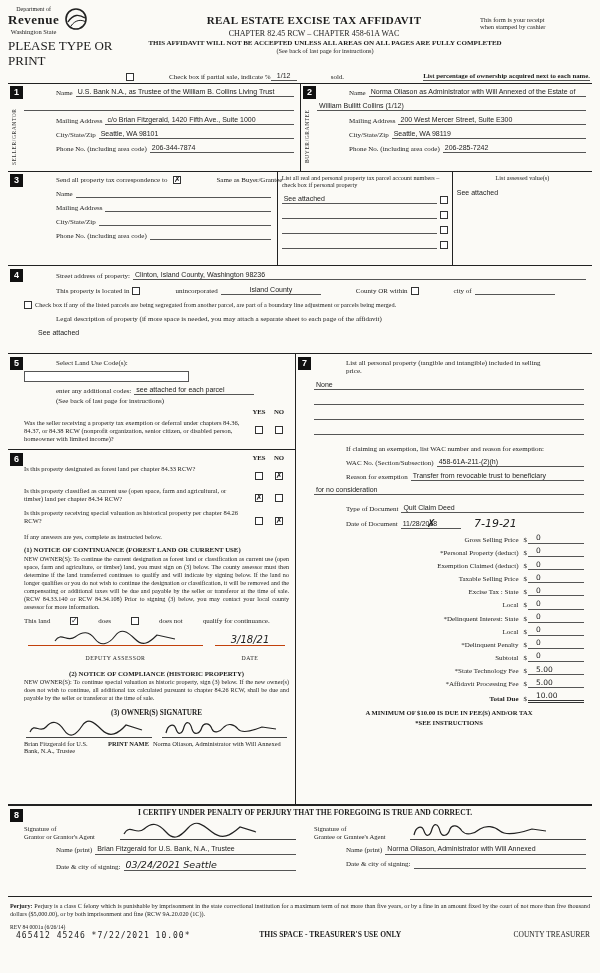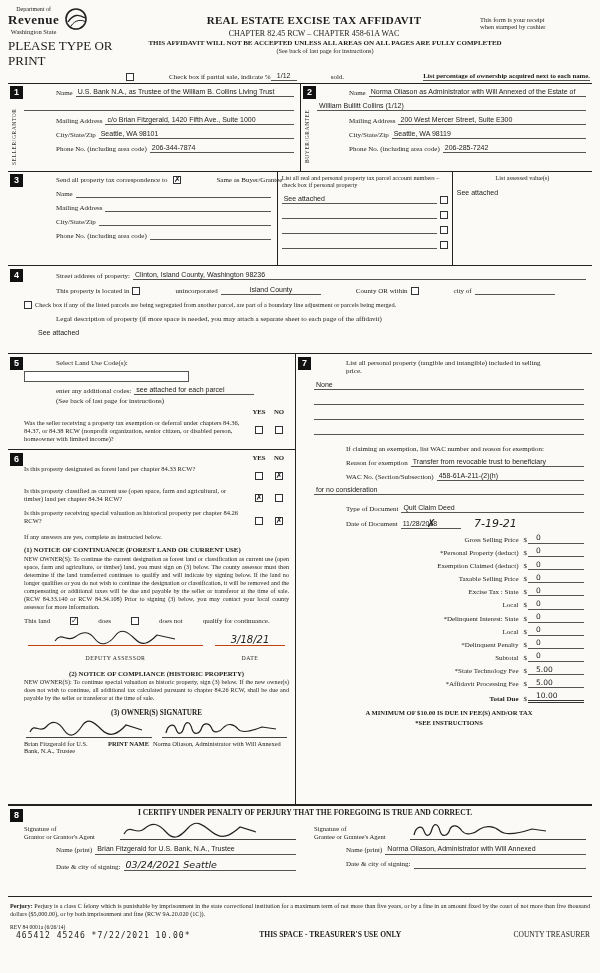--- a/index.html
+++ b/index.html
@@ -399,26 +399,26 @@
           <span class="line"></span>
         </div>
       <div class="pline">
           <span class="line"></span>
         </div>
       <div class="pline">
           <span class="line"></span>
         </div>
       <div class="lbl" style="margin-top:10px;">If claiming an exemption, list WAC number and reason for exemption:</div>
       <div class="fld">
+        <span class="lbl">WAC No. (Section/Subsection)</span>
+        <span class="line val">458-61A-211-(2)(h)</span>
+      </div>
+      <div class="fld">
         <span class="lbl">Reason for exemption</span>
         <span class="line val">Transfer from revocable trust to beneficiary</span>
-      </div>
-      <div class="fld">
-        <span class="lbl">WAC No. (Section/Subsection)</span>
-        <span class="line val">458-61A-211-(2)(h)</span>
       </div>
       <div class="fld">
           <span class="line val">for no consideration</span>
         </div>
       <div class="fld" style="margin-top:9px;">
         <span class="lbl">Type of Document</span>
         <span class="line val">Quit Claim Deed</span>
       </div>
       <div class="fld" style="align-items:center;">
         <span class="lbl">Date of Document</span>

